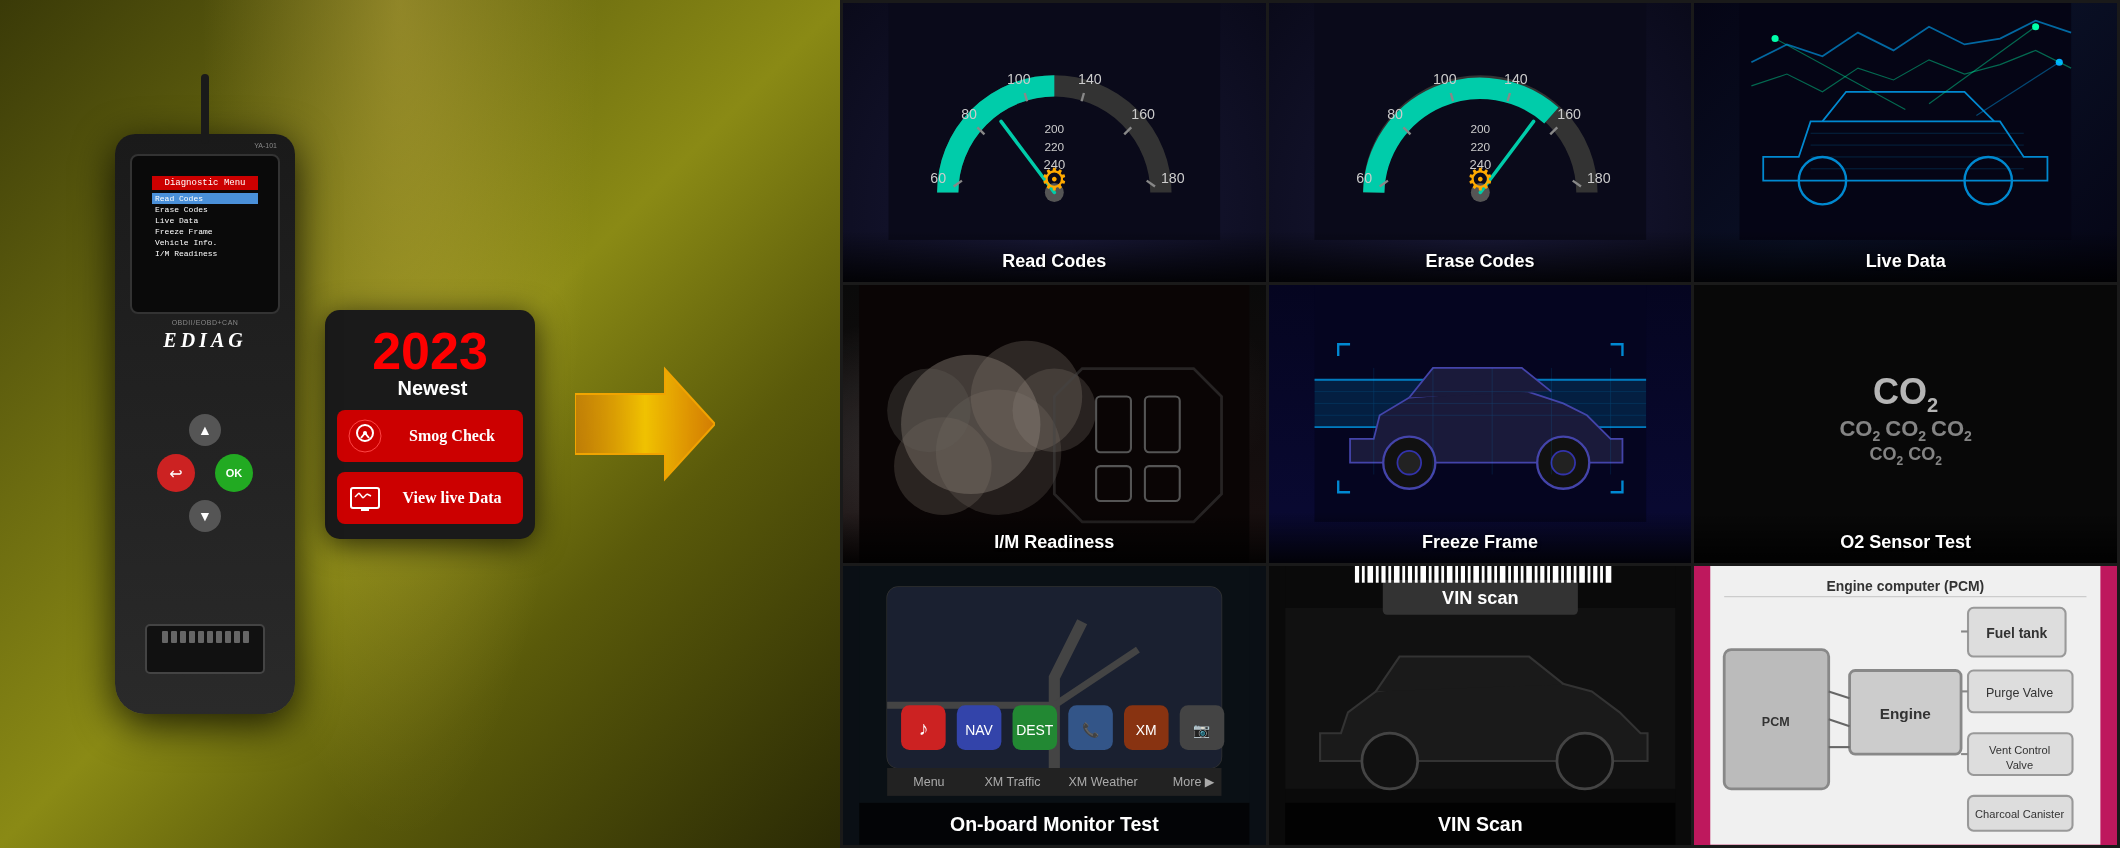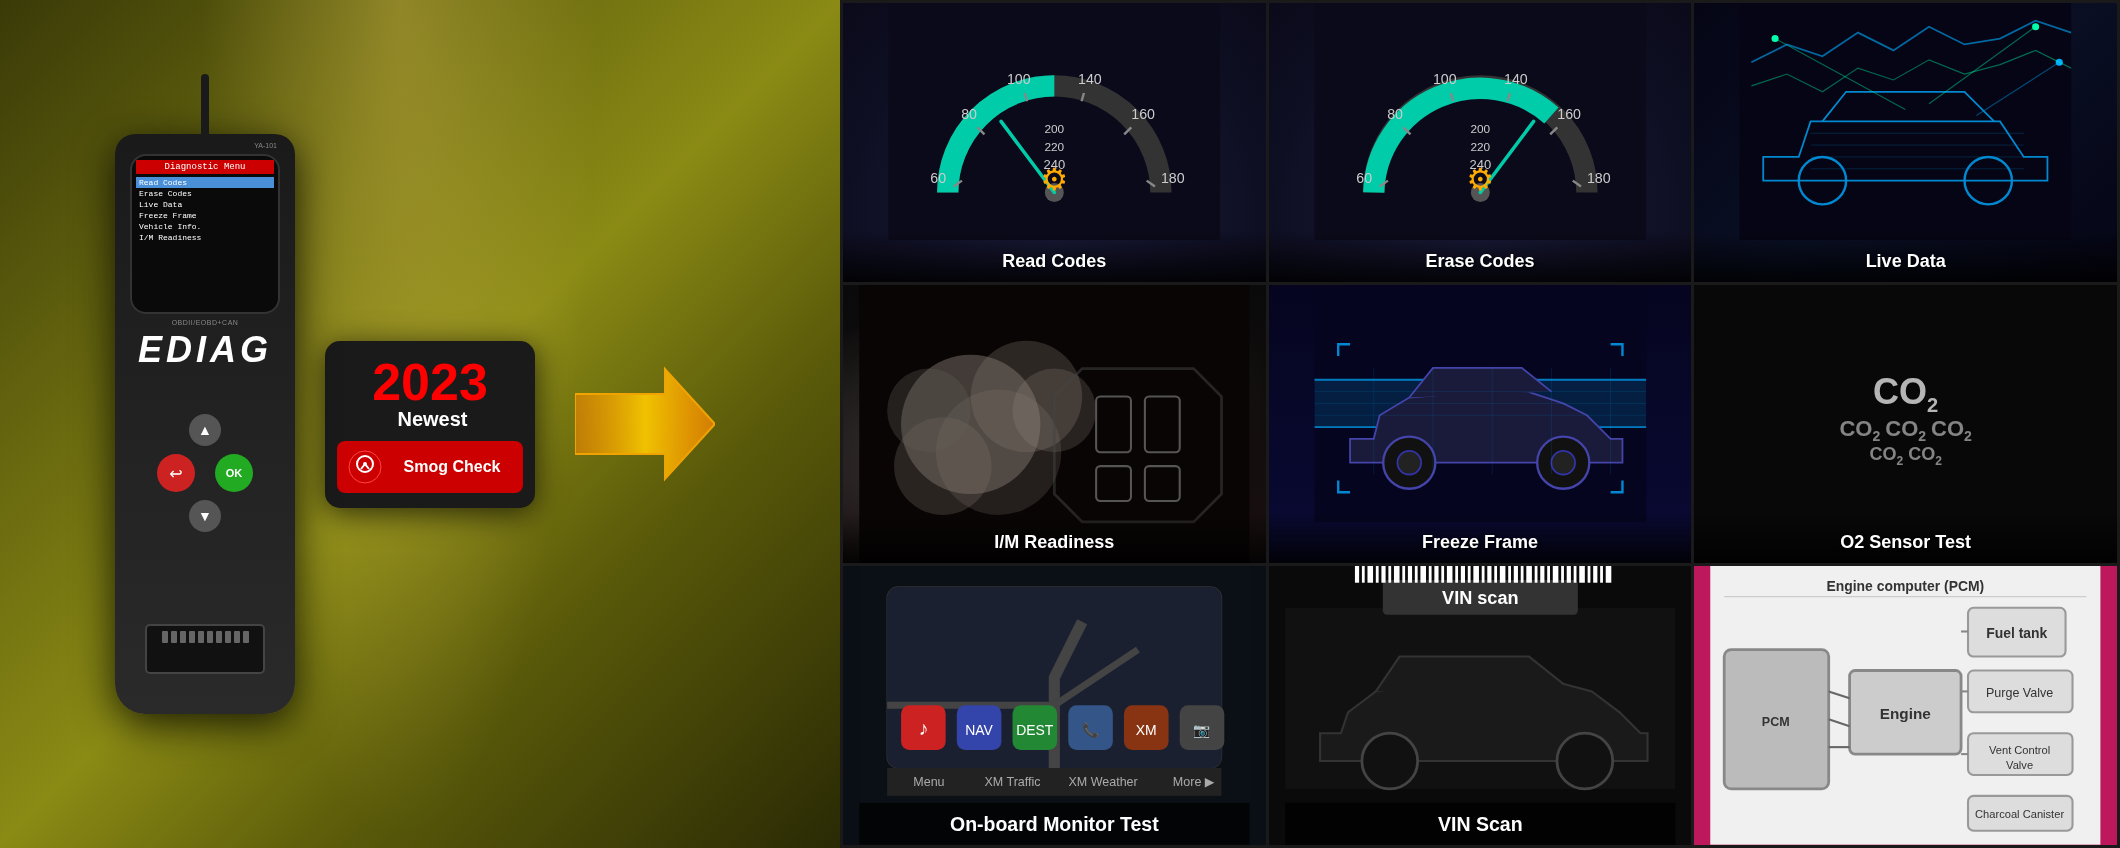--- a/index.html
+++ b/index.html
@@ -65,24 +65,24 @@
       border-radius: 4px;
     }
 
     .scanner-screen-area {
       position: absolute;
       top: 20px;
       left: 15px;
       right: 15px;
       height: 160px;
       background: #0a0a0a;
-      border-radius: 16px;
+      border-radius: 8px;
       border: 2px solid #333;
       overflow: hidden;
-      padding: 4px;
+      padding: 20px;
     }
 
     .screen-header {
       background: #cc0000;
       color: #fff;
       font-size: 9px;
       font-family: 'Courier New', monospace;
       padding: 2px 5px;
       text-align: center;
       margin-bottom: 3px;
@@ -102,25 +102,26 @@
 
     .scanner-brand-area {
       position: absolute;
       top: 195px;
       left: 15px;
       right: 15px;
       text-align: center;
     }
 
     .scanner-brand-name {
-      font-size: 36px;
+      font-size: 20px;
       font-weight: 900;
       color: #fff;
       letter-spacing: 4px;
       font-style: italic;
+      font-family: Liberation Serif, serif;
     }
 
     .scanner-buttons-area {
       position: absolute;
       top: 280px;
       left: 50%;
       transform: translateX(-50%);
       width: 130px;
     }
 
@@ -289,20 +290,21 @@
       align-items: center;
       justify-content: center;
     }
 
     .feature-label {
       font-size: 16px;
       font-weight: bold;
       color: #fff;
       text-align: center;
       flex: 1;
+      font-family: Liberation Serif, serif;
     }
 
     
     .arrow-container {
       width: 160px;
       display: flex;
       align-items: center;
       justify-content: center;
       flex-shrink: 0;
     }
@@ -462,20 +464,34 @@
             <circle cx="18" cy="18" r="16" fill="#cc0000" stroke="#ff4444" stroke-width="1"></circle>
             <circle cx="18" cy="15" r="8" fill="none" stroke="#fff" stroke-width="2"></circle>
             <path d="M14 20 L18 15 L22 20" fill="none" stroke="#fff" stroke-width="2"></path>
             <circle cx="18" cy="15" r="2" fill="#fff"></circle>
           </svg>
         </div>
         <div class="feature-label">Smog Check</div>
       </div>
 
 
+      <div class="feature-btn">
+        <div class="feature-icon">
+          <svg width="36" height="36" viewBox="0 0 36 36">
+            <rect x="4" y="8" width="28" height="20" rx="2" fill="none" stroke="#fff" stroke-width="2"></rect>
+            <rect x="6" y="10" width="24" height="14" rx="1" fill="#cc0000"></rect>
+            <line x1="8" y1="17" x2="12" y2="13" stroke="#fff" stroke-width="1.5"></line>
+            <line x1="12" y1="13" x2="16" y2="18" stroke="#fff" stroke-width="1.5"></line>
+            <line x1="16" y1="18" x2="20" y2="14" stroke="#fff" stroke-width="1.5"></line>
+            <line x1="20" y1="14" x2="24" y2="16" stroke="#fff" stroke-width="1.5"></line>
+            <rect x="14" y="28" width="8" height="3" fill="#fff"></rect>
+          </svg>
+        </div>
+        <div class="feature-label">View live Data</div>
+      </div>
     </div>
 
     <div class="arrow-container">
       <svg class="arrow-svg" viewBox="0 0 140 120">
         <defs>
           <linearGradient id="arrowGrad" x1="0%" y1="0%" x2="100%" y2="0%">
             <stop offset="0%" style="stop-color:#ff8800;stop-opacity:0.6"></stop>
             <stop offset="50%" style="stop-color:#ffcc00;stop-opacity:1"></stop>
             <stop offset="100%" style="stop-color:#ff8800;stop-opacity:0.8"></stop>
           </linearGradient>

